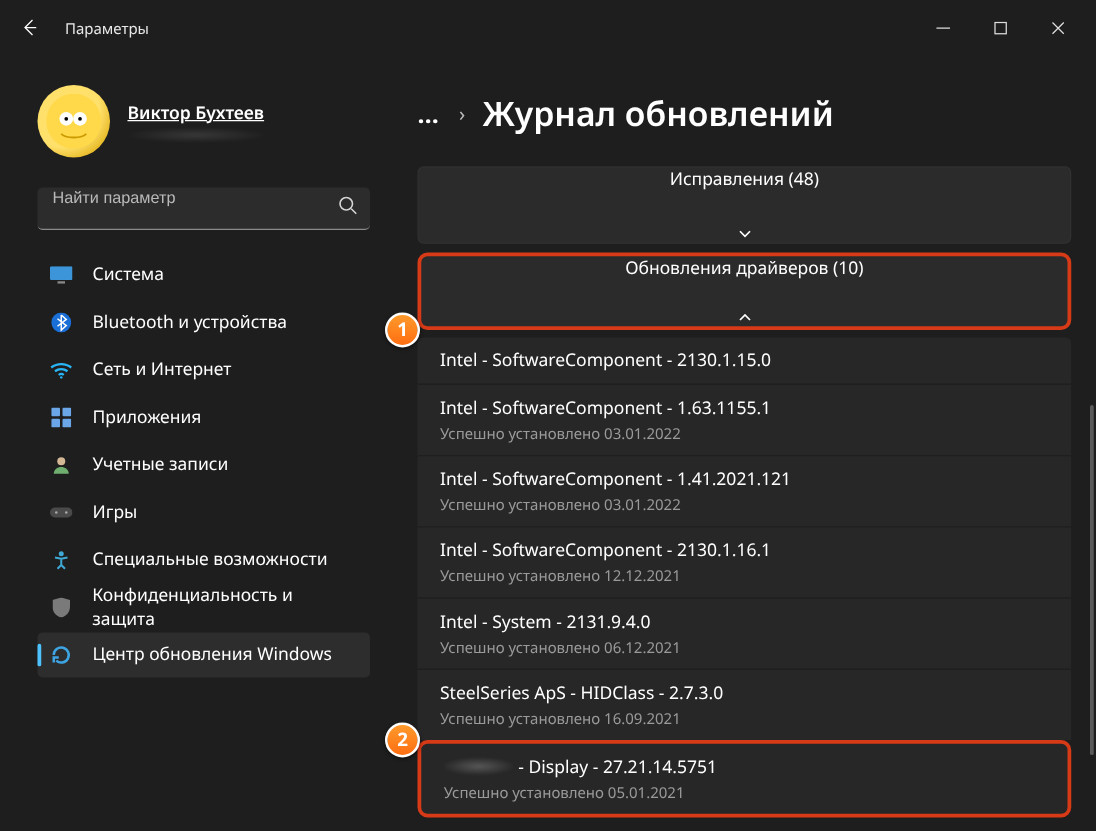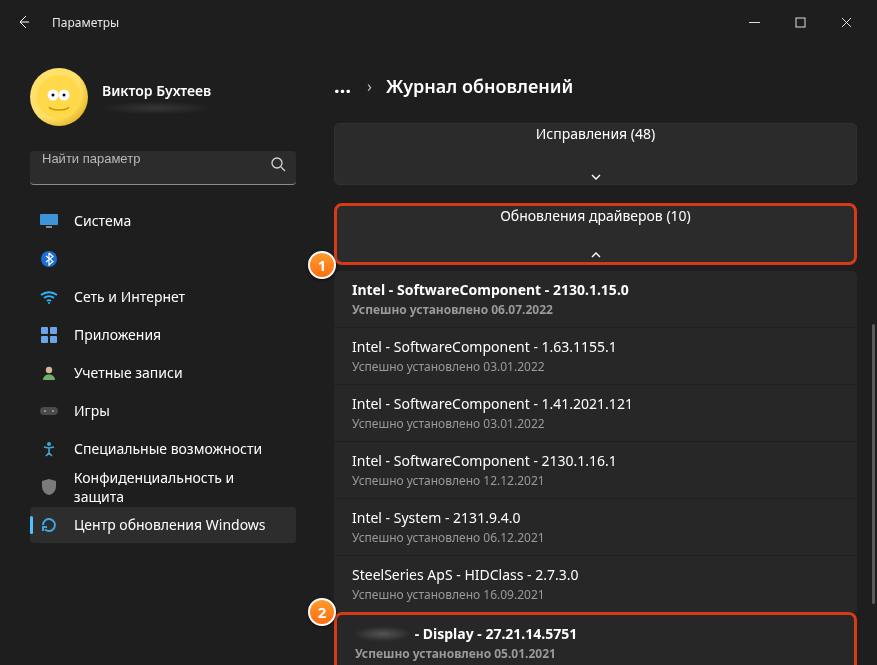--- a/index.html
+++ b/index.html
@@ -14,44 +14,44 @@
   .win-btn { width: 46px; height: 32px; display: flex; align-items: center; justify-content: center; opacity: .85; }
   .win-btn svg { width: 11px; height: 11px; }
 
   .app { display: flex; height: calc(665px - 44px); }
 
   
   .sidebar { width: 310px; padding: 4px 14px 8px 30px; }
   .profile { display: flex; align-items: center; margin-top: 20px; margin-bottom: 22px; }
   .avatar { width: 58px; height: 58px; border-radius: 50%; background: radial-gradient(circle at 35% 35%, #ffe06b 0 55%, #d9a400 90%); display:flex; align-items:center; justify-content:center; overflow:hidden; }
   .avatar svg{width:44px;height:44px;}
-  .profile-text { margin-left: 14px; }
+  .profile-text { margin-left: 14px; text-decoration: underline; }
   .profile-text .name { font-size: 14px; font-weight: 600; }
   .profile-text .sub { width: 110px; height: 12px; margin-top: 2px; background: radial-gradient(ellipse at center, #4a4a4a 0%, transparent 75%); border-radius: 6px; opacity:.6; filter: blur(1px);}
   .search { position: relative; margin-bottom: 18px; }
   .search input { width: 100%; height: 34px; background: #2c2c2c; border: none; border-bottom: 1px solid #8a8a8a; border-radius: 4px; color: #fff; padding: 0 36px 17px 12px; font-size: 13px; outline: none; }
   .search input::placeholder{color:#b9b9b9;}
   .search .icon { position: absolute; right: 10px; top: 8px; opacity: .8; }
   .nav { list-style: none; }
   .nav li { display: flex; align-items: center; height: 36px; border-radius: 4px; padding: 0 10px; margin-bottom: 2px; cursor: default; font-size: 14px; }
   .nav li .ic { width: 18px; height: 18px; margin-right: 16px; display:flex; align-items:center; justify-content:center;}
   .nav li.active { background: #2d2d2d; }
   .nav li.active::before { content:""; width:3px; height:18px; background:#4cc2ff; border-radius:2px; position:relative; left:-10px; margin-right:-3px;}
 
   
   .main { flex: 1; padding: 28px 20px 6px 24px; position: relative; }
   .crumb { display: flex; align-items: center; gap: 14px; margin-bottom: 24px; }
   .dots { font-size: 20px; font-weight: 700; letter-spacing: 2px; color:#fff;}
   .chev { font-size: 16px; color: #bcbcbc; }
-  .htitle { font-size: 18px; font-weight: 600; text-align: right; }
+  .htitle { font-size: 27px; font-weight: 600; text-align: right; }
   .section { background: #2b2b2b; border: 1px solid #313131; border-radius: 5px; height: 62px; display: flex; align-items: center; padding: 0 20px; font-size: 14px; margin-bottom: 6px; justify-content: space-between; flex-direction: column;}
   .section.hl { border: 3px solid #d63a17; border-radius: 8px; position:relative;}
   .list { border-radius:5px; overflow:visible;}
   .item { background:#272727; border-top:1px solid #1f1f1f; padding:9px 18px; position:relative; }
-  .item:first-child{border-top:none; border-radius:5px 5px 0 0;font-weight:bold;}
+  .item:first-child{border-top:none; border-radius:5px 5px 0 0;}
   .item .t { font-size: 14px; }
   .item .s { font-size: 12px; color: #9a9a9a; margin-top: 2px; }
   .item.hl { border: 3px solid #d63a17; border-radius: 8px;}
   .item.hl .redact{display:inline-block; width:56px; height:14px; vertical-align:-2px; background:radial-gradient(ellipse at center,#575757 0%,transparent 75%); border-radius:7px; filter:blur(1px);}
   .badge { position:absolute; width:28px; height:28px; border-radius:50%; background:linear-gradient(#ff9a2b,#ff6e12); border:2px solid #fff; color:#fff; font-weight:700; font-size:15px; display:flex; align-items:center; justify-content:center; box-shadow:0 1px 3px rgba(0,0,0,.6); z-index:5;}
   .scrollbar{position:absolute; right:2px; top:280px; width:3px; height:280px; background:#5a5a5a; border-radius:2px;}
 
   svg{display:block;}
 </style>
 </head>
@@ -121,20 +121,21 @@
           </span>
           <span>Система</span>
         </li>
       <li>
           <span class="ic">
             <svg width="16" height="16" viewBox="0 0 16 16">
               <circle cx="8" cy="8" r="8" fill="#1a6fd6"></circle>
               <path d="M8 2v12l4-3.5L5 5M8 2l4 3.5L5 11" stroke="#fff" stroke-width="1.2" fill="none"></path>
             </svg>
           </span>
+          <span>Bluetooth и устройства</span>
         </li>
       <li>
           <span class="ic">
             <svg width="18" height="14" viewBox="0 0 18 14">
               <path d="M1 5a13 13 0 0116 0M4 8a8 8 0 0110 0M7 11a3 3 0 014 0" stroke="#29b6f6" stroke-width="1.8" fill="none"></path>
               <circle cx="9" cy="13" r="1" fill="#29b6f6"></circle>
             </svg>
           </span>
           <span>Сеть и Интернет</span>
         </li>
@@ -206,36 +207,35 @@
 
     <div class="section">
       <span>Исправления (48)</span>
       <span>
           <svg width="14" height="14" viewBox="0 0 14 14">
             <path d="M3 5l4 4 4-4" stroke="#fff" stroke-width="1.4" fill="none"></path>
           </svg>
         </span>
     </div>
 
-    <div style="position:relative; margin-top:18px;">
+    <div style="position:relative; margin-top:7px;">
       <div class="section hl">
         <span>Обновления драйверов (10)</span>
         <span>
             <svg width="14" height="14" viewBox="0 0 14 14">
               <path d="M3 9l4-4 4 4" stroke="#fff" stroke-width="1.4" fill="none"></path>
             </svg>
           </span>
       </div>
       <div class="badge" style="left:-26px; bottom:-14px;">1</div>
     </div>
 
     <div class="list" style="margin-top:4px;">
       <div class="item">
           <div class="t">Intel - SoftwareComponent - 2130.1.15.0</div>
-          <div class="s">Успешно установлено 06.07.2022</div>
         </div>
       <div class="item">
           <div class="t">Intel - SoftwareComponent - 1.63.1155.1</div>
           <div class="s">Успешно установлено 03.01.2022</div>
         </div>
       <div class="item">
           <div class="t">Intel - SoftwareComponent - 1.41.2021.121</div>
           <div class="s">Успешно установлено 03.01.2022</div>
         </div>
       <div class="item">

